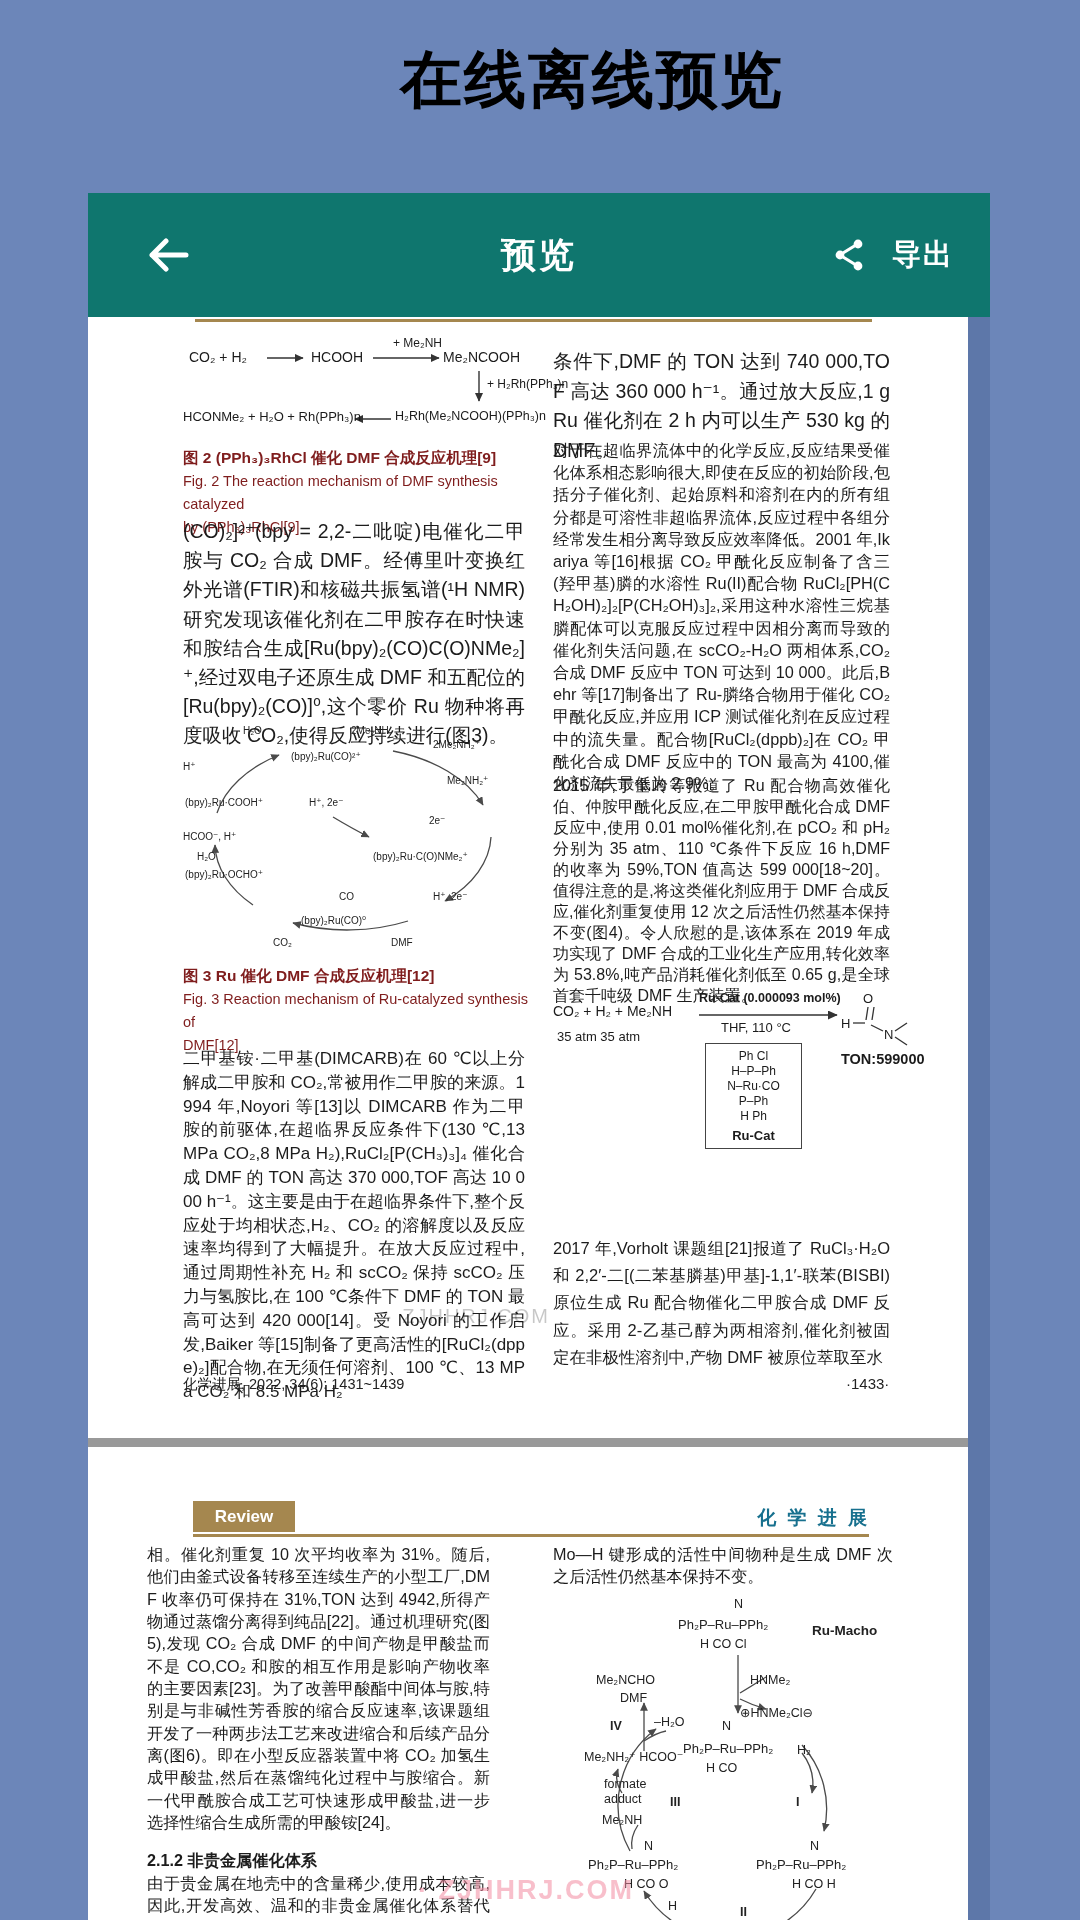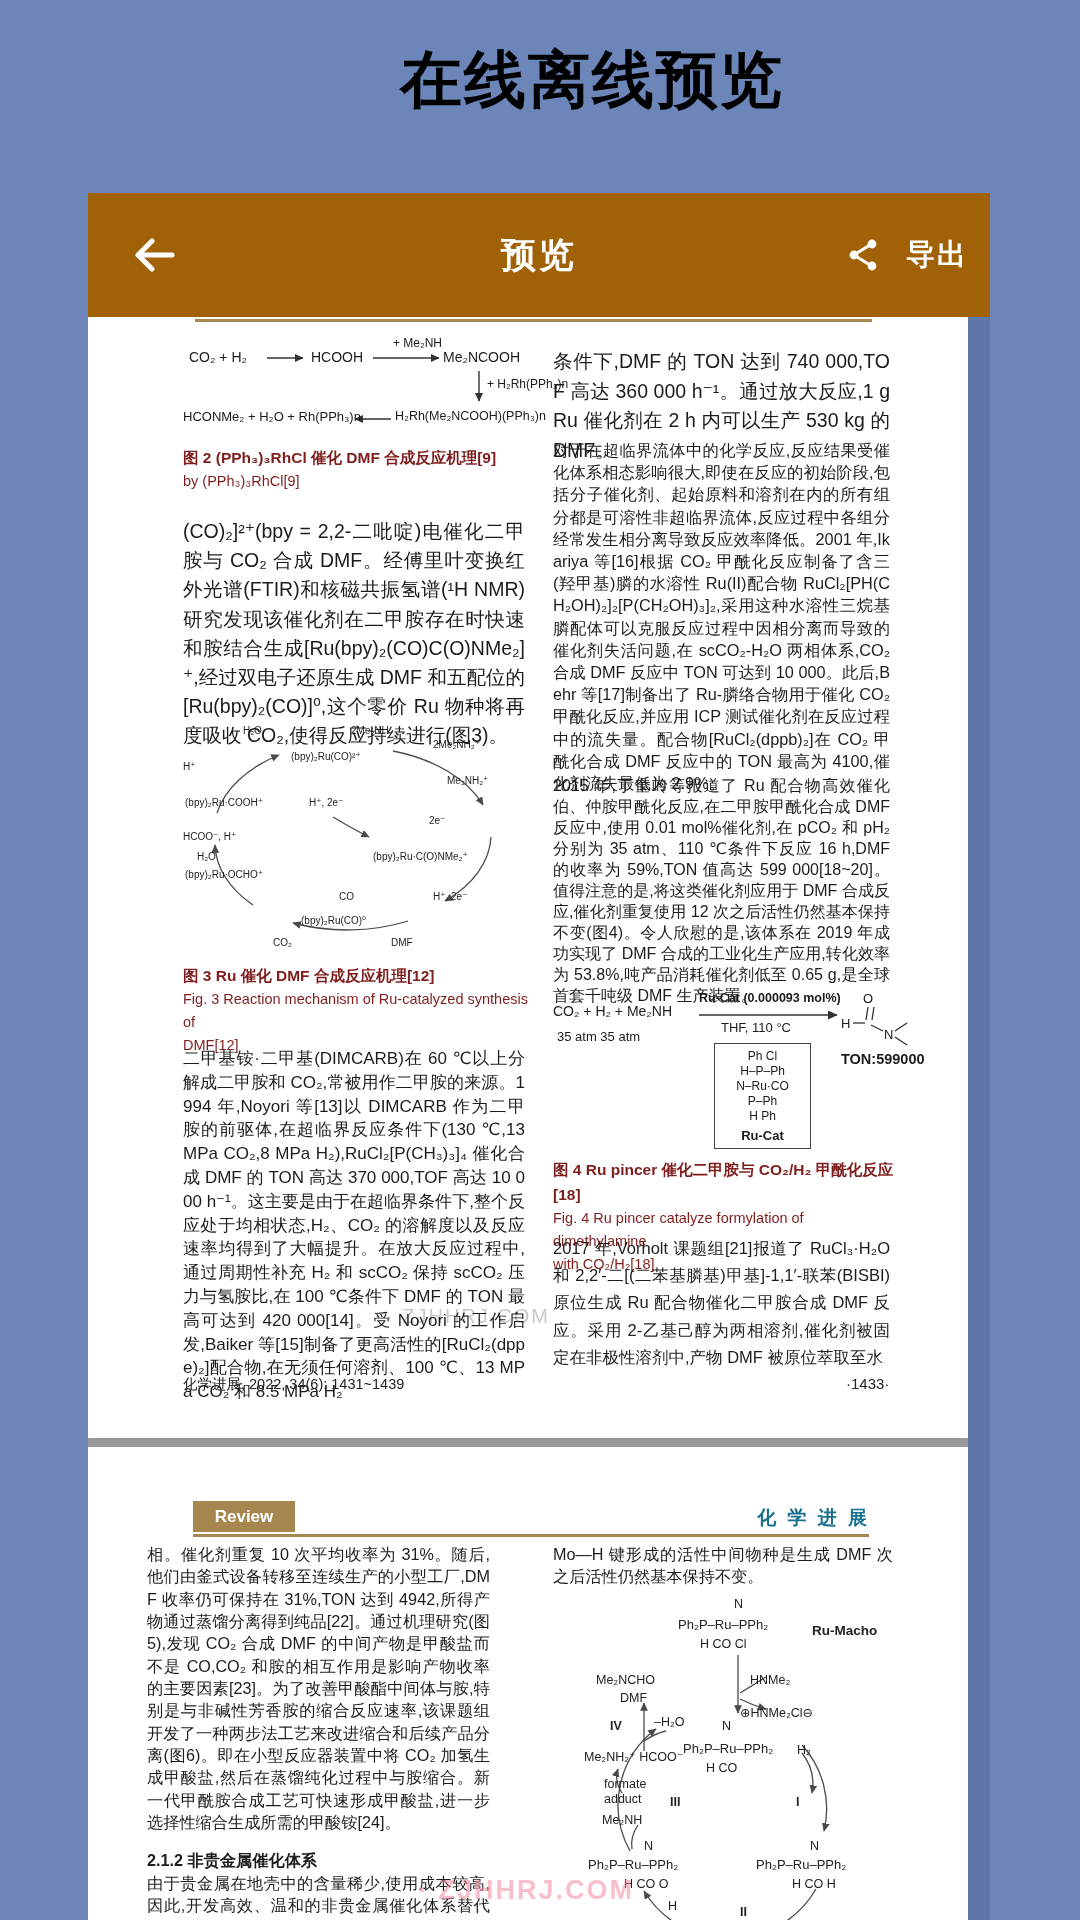--- a/index.html
+++ b/index.html
@@ -3,22 +3,22 @@
 <meta charset="utf-8">
 <style>
   html,body{margin:0;padding:0}
   body{width:1080px;height:1920px;position:relative;background:#6c86b9;overflow:hidden;
        font-family:"Liberation Sans","DejaVu Sans",sans-serif;}
   .abs{position:absolute}
   
   .banner-title{position:absolute;left:400px;top:38px;width:420px;text-align:left;
     font-size:62px;font-weight:800;color:#000000;letter-spacing:2px;white-space:nowrap}
   
-  .appbar{position:absolute;left:88px;top:193px;width:902px;height:124px;background:#a16207;
-    display:flex;align-items:center;box-sizing:border-box;padding:0 20px}
+  .appbar{position:absolute;left:88px;top:193px;width:902px;height:124px;background:#0f766e;
+    display:flex;align-items:center;box-sizing:border-box;padding:0 34px}
   .appbar-title{position:absolute;left:0;right:0;text-align:center;color:#fff;
     font-size:35px;font-weight:700;letter-spacing:3px}
   .backbtn{width:48px;height:40px;margin-left:22px;cursor:pointer;z-index:2}
   .rightgrp{margin-left:auto;display:flex;align-items:center;gap:24px;z-index:2;margin-right:2px}
   .export{color:#fff;font-size:29px;font-weight:600;letter-spacing:2px}
   
   .page1{position:absolute;left:88px;top:317px;width:880px;height:1121px;background:#ffffff;overflow:hidden}
   .page2{position:absolute;left:88px;top:1447px;width:880px;height:473px;background:#ffffff;overflow:hidden}
   .divider{position:absolute;left:88px;top:1438px;width:880px;height:9px;background:#999999}
   .scrollstrip{position:absolute;left:968px;top:317px;width:22px;height:1603px;background:#5d77a9}
@@ -43,21 +43,21 @@
   .fig2 .t{position:absolute;white-space:nowrap}
   
   .fig3{position:absolute;left:95px;top:408px;width:342px;height:232px}
   .dl{position:absolute;font-size:10px;color:#222;white-space:nowrap}
   .mech{position:absolute;left:472px;top:146px;width:400px;height:327px}
   .ml{position:absolute;font-size:12.5px;color:#222;white-space:nowrap}
   .b{font-weight:700}
   
   .fig4{position:absolute;left:465px;top:670px;width:405px;height:170px;color:#1b1b1b}
   .fig4 .t{position:absolute;white-space:nowrap}
-  .catbox{position:absolute;left:161px;top:56px;width:95px;height:104px;border:1.4px solid #444;
+  .catbox{position:absolute;left:152px;top:56px;width:95px;height:104px;border:1.4px solid #444;
     display:flex;flex-direction:column;align-items:center;justify-content:center;
     font-size:12px;line-height:15px;text-align:center}
   
   .badge{position:absolute;left:105px;top:54px;width:102px;height:31px;background:#a5874f;color:#fff;
     font-size:17px;font-weight:700;display:flex;align-items:center;justify-content:center}
   .p2rule{position:absolute;left:105px;top:87px;width:676px;height:2.5px;background:#a5874f}
   .journal{position:absolute;left:600px;top:58px;width:182px;text-align:right;font-size:19px;
     font-weight:700;letter-spacing:3px;color:#17708e}
   .p2left{position:absolute;left:59px;top:96px;width:343px;font-size:16.2px;line-height:22.35px}
   .p2head{font-weight:700;margin-top:16px}
@@ -109,20 +109,21 @@
     <span class="t" style="left:6px;top:6px">CO₂ + H₂</span>
     <span class="t" style="left:128px;top:6px">HCOOH</span>
     <span class="t" style="left:210px;top:-7px;font-size:12px">+ Me₂NH</span>
     <span class="t" style="left:260px;top:6px">Me₂NCOOH</span>
     <span class="t" style="left:304px;top:34px;font-size:12px">+ H₂Rh(PPh₃)n</span>
     <span class="t" style="left:0px;top:66px;font-size:13px">HCONMe₂ + H₂O + Rh(PPh₃)n</span>
     <span class="t" style="left:212px;top:66px;font-size:12.5px">H₂Rh(Me₂NCOOH)(PPh₃)n</span>
   </div>
   <div class="cap" style="left:95px;top:128px">
     <div class="capcn">图 2  (PPh₃)₃RhCl 催化 DMF 合成反应机理[9]</div>
+    <div class="capen">Fig. 2  The reaction mechanism of DMF synthesis catalyzed</div>
     <div class="capen">by (PPh₃)₃RhCl[9]</div>
   </div>
 
   <div class="abs cjk para1">(CO)₂]²⁺(bpy = 2,2-二吡啶)电催化二甲胺与 CO₂ 合成 DMF。经傅里叶变换红外光谱(FTIR)和核磁共振氢谱(¹H NMR)研究发现该催化剂在二甲胺存在时快速和胺结合生成[Ru(bpy)₂(CO)C(O)NMe₂]⁺,经过双电子还原生成 DMF 和五配位的[Ru(bpy)₂(CO)]⁰,这个零价 Ru 物种将再度吸收 CO₂,使得反应持续进行(图3)。</div>
 
   <div class="fig3">
     <svg width="342" height="232" style="position:absolute;left:0;top:0">
       <defs>
           <marker id="m2" markerWidth="7" markerHeight="7" refX="6" refY="3" orient="auto">
             <path d="M0,0L6.5,3L0,6z" fill="#4a4a4a"></path>
@@ -194,25 +195,20 @@
     <span class="t" style="left:168px;top:33px;font-size:13px">THF, 110 °C</span>
     <span class="t b" style="left:288px;top:64px;font-size:14.5px">TON:599000</span>
     <div class="catbox">
       <div>Ph Cl</div>
       <div>H–P–Ph</div>
       <div>N–Ru·CO</div>
       <div>P–Ph</div>
       <div>H  Ph</div>
       <div class="b" style="margin-top:4px;font-size:13px">Ru-Cat</div>
     </div>
-  </div>
-  <div class="cap" style="left:465px;top:840px">
-    <div class="capcn">图 4  Ru pincer 催化二甲胺与 CO₂/H₂ 甲酰化反应[18]</div>
-    <div class="capen">Fig. 4  Ru pincer catalyze formylation of dimethylamine</div>
-    <div class="capen">with CO₂/H₂[18]</div>
   </div>
   <div class="abs cjk parar4">2017 年,Vorholt 课题组[21]报道了 RuCl₃·H₂O 和 2,2′-二[(二苯基膦基)甲基]-1,1′-联苯(BISBI)原位生成 Ru 配合物催化二甲胺合成 DMF 反应。采用 2-乙基己醇为两相溶剂,催化剂被固定在非极性溶剂中,产物 DMF 被原位萃取至水</div>
 
   <div class="footer" style="left:95px">化学进展, 2022, 34(6): 1431~1439</div>
   <div class="footer" style="left:758px;font-size:15px">·1433·</div>
   <div class="wm1">· ZJHHRJ.COM</div>
 </div>
 
 <div class="divider"></div>
 <div class="scrollstrip"></div>

